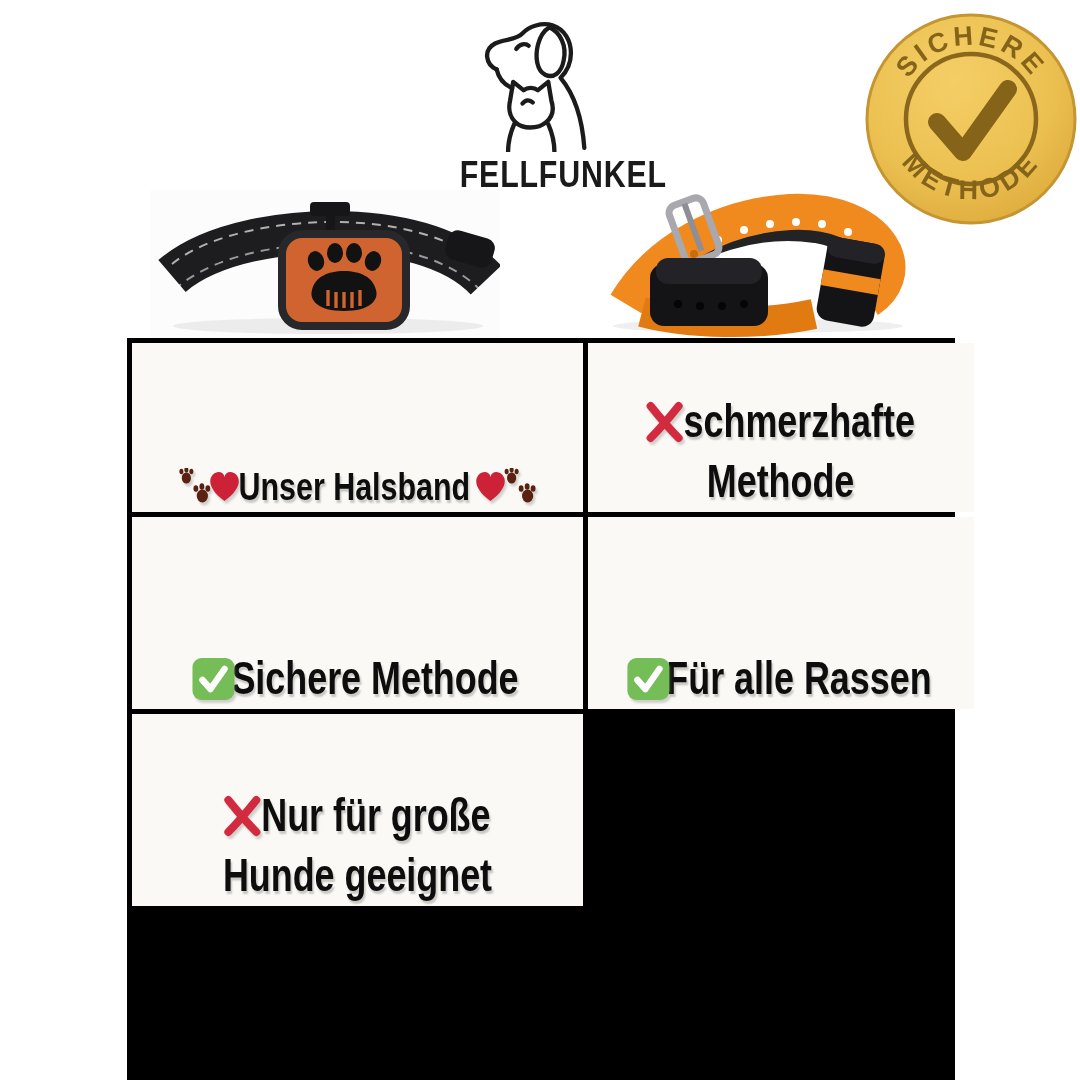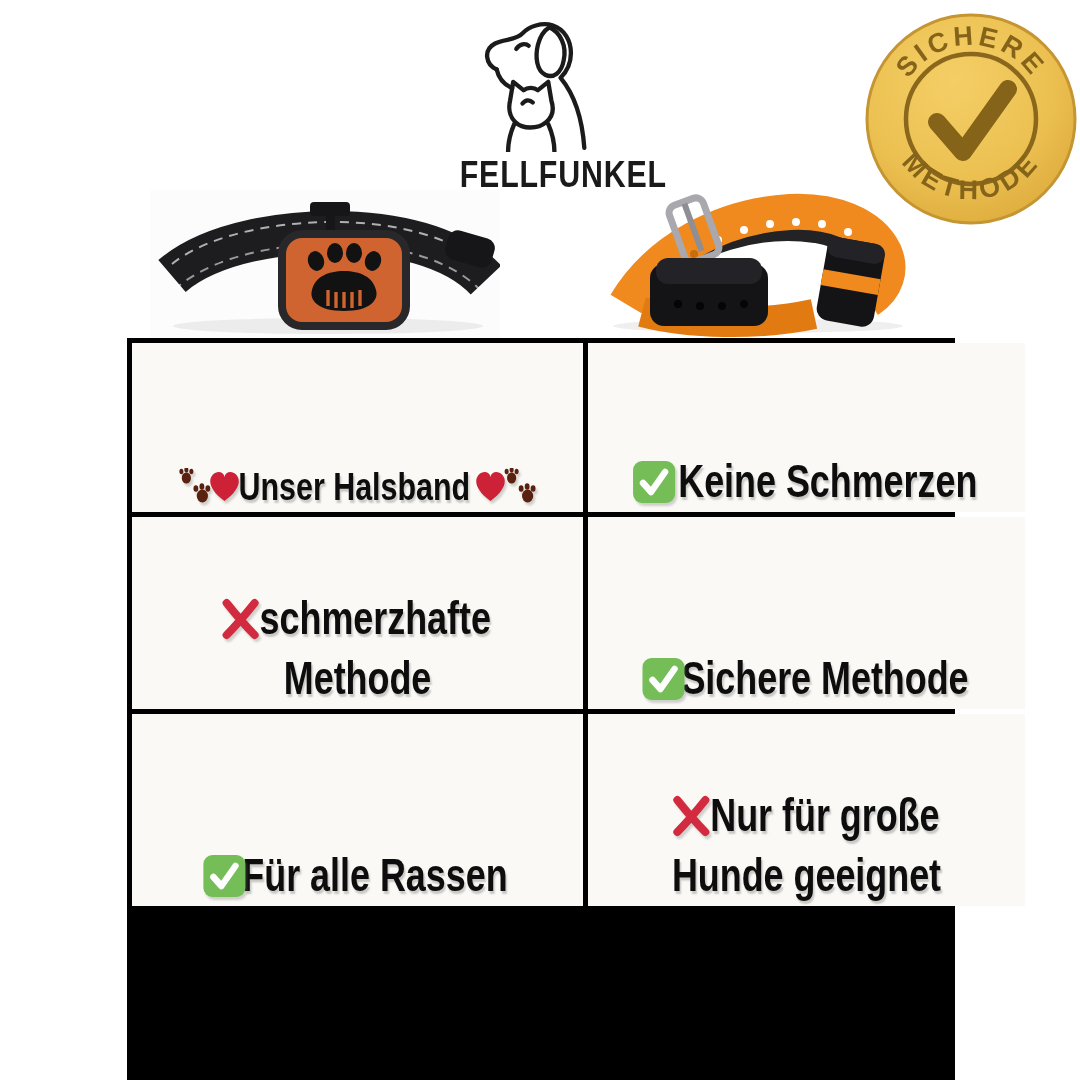--- a/index.html
+++ b/index.html
@@ -223,72 +223,62 @@
           </svg>
       </span>
       <span class="unsquish icon-svg gap-s">
         <svg width="34" height="36" viewBox="0 0 33 36">
             <use href="#def-pawprints"></use>
           </svg>
       </span>
     </div>
   </div>
 
-  <div class="cell row">
-    <div class="line">
-      <span class="unsquish icon-svg gap-r">
+
+  <div class="cell row">
+    <div class="line">
+      <span class="unsquish icon-svg">
+        <svg width="46" height="46" viewBox="0 0 46 46">
+            <use href="#def-cross"></use>
+          </svg>
+      </span>
+      <span class="cell-text">schmerzhafte</span>
+    </div>
+    <div class="line">
+      <span class="cell-text">Methode</span>
+    </div>
+  </div>
+  <div class="cell row">
+    <div class="line">
+      <span class="unsquish icon-svg">
         <svg width="46" height="46" viewBox="0 0 46 46">
             <use href="#def-check"></use>
           </svg>
       </span>
-      <span class="cell-text">Keine Schmerzen</span>
-    </div>
-  </div>
-
+      <span class="cell-text">Sichere Methode</span>
+    </div>
+  </div>
+
+  <div class="cell row">
+    <div class="line">
+      <span class="unsquish icon-svg">
+        <svg width="46" height="46" viewBox="0 0 46 46">
+            <use href="#def-check"></use>
+          </svg>
+      </span>
+      <span class="cell-text">Für alle Rassen</span>
+    </div>
+  </div>
   <div class="cell row">
     <div class="line">
       <span class="unsquish icon-svg">
         <svg width="46" height="46" viewBox="0 0 46 46">
             <use href="#def-cross"></use>
           </svg>
       </span>
-      <span class="cell-text">schmerzhafte</span>
-    </div>
-    <div class="line">
-      <span class="cell-text">Methode</span>
-    </div>
-  </div>
-  <div class="cell row">
-    <div class="line">
-      <span class="unsquish icon-svg">
-        <svg width="46" height="46" viewBox="0 0 46 46">
-            <use href="#def-check"></use>
-          </svg>
-      </span>
-      <span class="cell-text">Sichere Methode</span>
-    </div>
-  </div>
-
-  <div class="cell row">
-    <div class="line">
-      <span class="unsquish icon-svg">
-        <svg width="46" height="46" viewBox="0 0 46 46">
-            <use href="#def-check"></use>
-          </svg>
-      </span>
-      <span class="cell-text">Für alle Rassen</span>
-    </div>
-  </div>
-  <div class="cell row">
-    <div class="line">
-      <span class="unsquish icon-svg">
-        <svg width="46" height="46" viewBox="0 0 46 46">
-            <use href="#def-cross"></use>
-          </svg>
-      </span>
       <span class="cell-text">Nur für große</span>
     </div>
     <div class="line">
       <span class="cell-text">Hunde geeignet</span>
     </div>
   </div>
 
 </div>
 
 </body></html>

